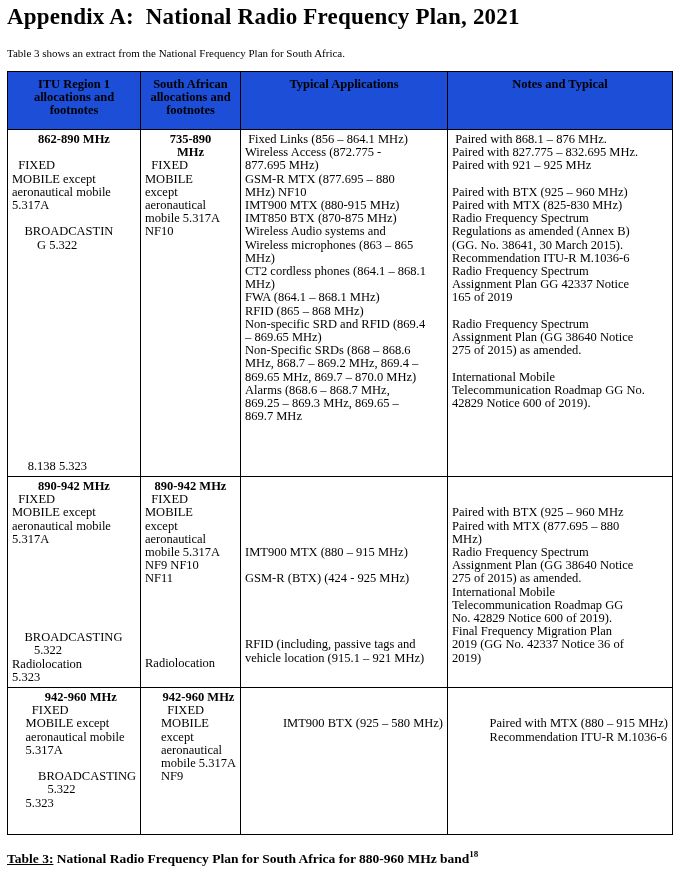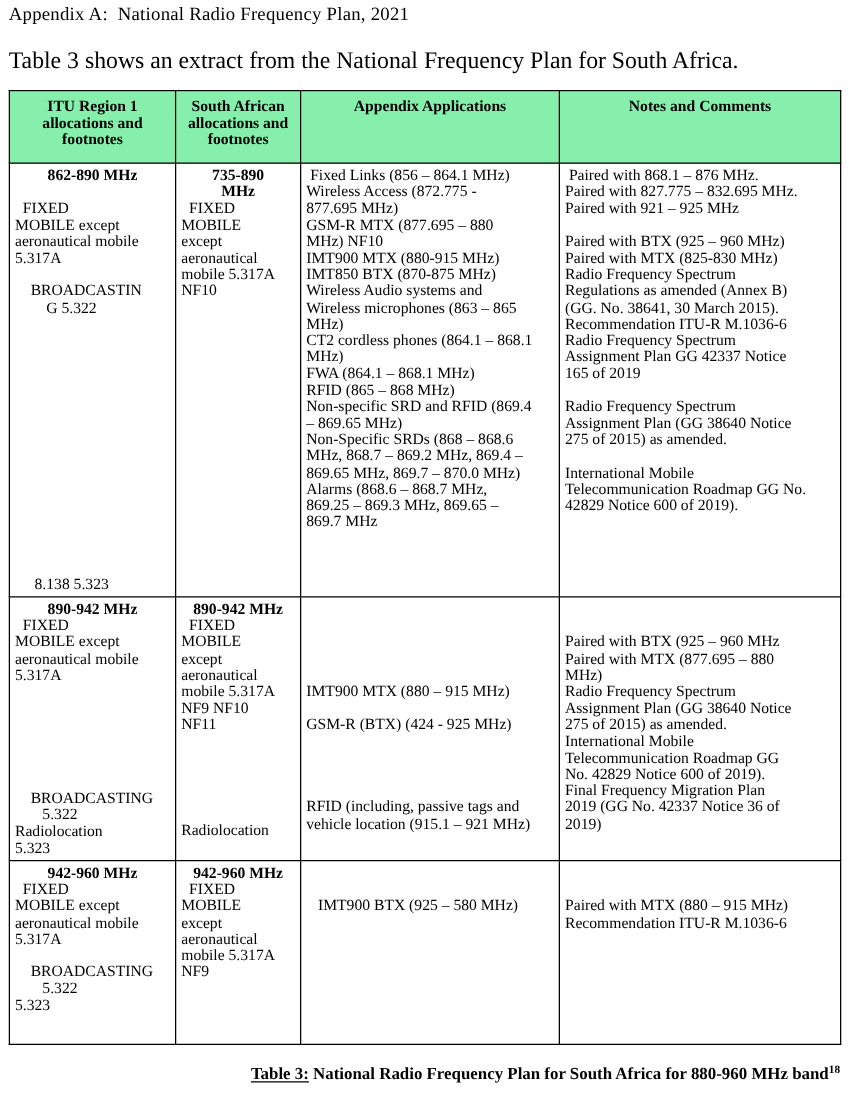--- a/index.html
+++ b/index.html
@@ -9,72 +9,72 @@
     color: #000000;
   }
   body {
     width: 679px;
     height: 876px;
     box-sizing: border-box;
     padding: 2px 7px 0 7px;
     overflow: hidden;
   }
   .page-title {
-    font-size: 15px;
-    font-weight: normal;
+    font-size: 23px;
+    font-weight: bold;
     margin: 2px 0 0 0;
     white-space: pre-wrap;
     letter-spacing: 0.2px;
   }
   .intro {
-    font-size: 19px;
+    font-size: 11px;
     margin: 17px 0 12px 0;
   }
   table.freq-table {
     border-collapse: collapse;
     table-layout: fixed;
     width: 665px;
   }
   .freq-table th, .freq-table td {
     border: 1px solid #000000;
     vertical-align: top;
     padding: 3px 4px;
     font-size: 12.5px;
     line-height: 13.2px;
   }
   .freq-table th {
-    background: #86efac;
+    background: #1d4ed8;
     font-weight: bold;
     text-align: center;
     white-space: pre-wrap;
     height: 48px;
     padding-top: 6px;
   }
   .cell {
     display: flex;
     flex-direction: column;
     justify-content: space-between;
     gap: 48px;
   }
   .fh-r1 { height: 340px; }
   .fh-r2 { height: 204px; }
-  .fh-r3 { height: 140px; }
+  .fh-r3 { height: 140px; align-items: flex-end; }
   .cell-title {
     font-weight: bold;
     text-align: center;
     white-space: pre-wrap;
   }
   .cell-body, .cell-footer {
     white-space: pre-wrap;
     font-family: Liberation Serif, serif;
   }
   .pad-b { padding-bottom: 14px; }
   .caption {
     margin-top: 14px;
-    text-align: right;
+    text-align: left;
     font-size: 13.5px;
     font-weight: bold;
     white-space: pre-wrap;
   }
   .caption .cap-label { text-decoration: underline; }
   .caption sup { font-size: 9px; }
 </style>
 </head>
 <body>
 
@@ -90,22 +90,22 @@
     <col style="width:225px">
   </colgroup>
   <thead>
     <tr>
       <th>ITU Region 1
 allocations and
 footnotes</th>
       <th>South African
 allocations and
 footnotes</th>
-      <th>Appendix Applications</th>
-      <th>Notes and Comments</th>
+      <th>Typical Applications</th>
+      <th>Notes and Typical</th>
     </tr>
   </thead>
   <tbody>
     <tr>
       <td>
         <div class="cell fh-r1">
           <div class="cell-top">
             <div class="cell-title">862-890 MHz</div>
             <div class="cell-body">
   FIXED

